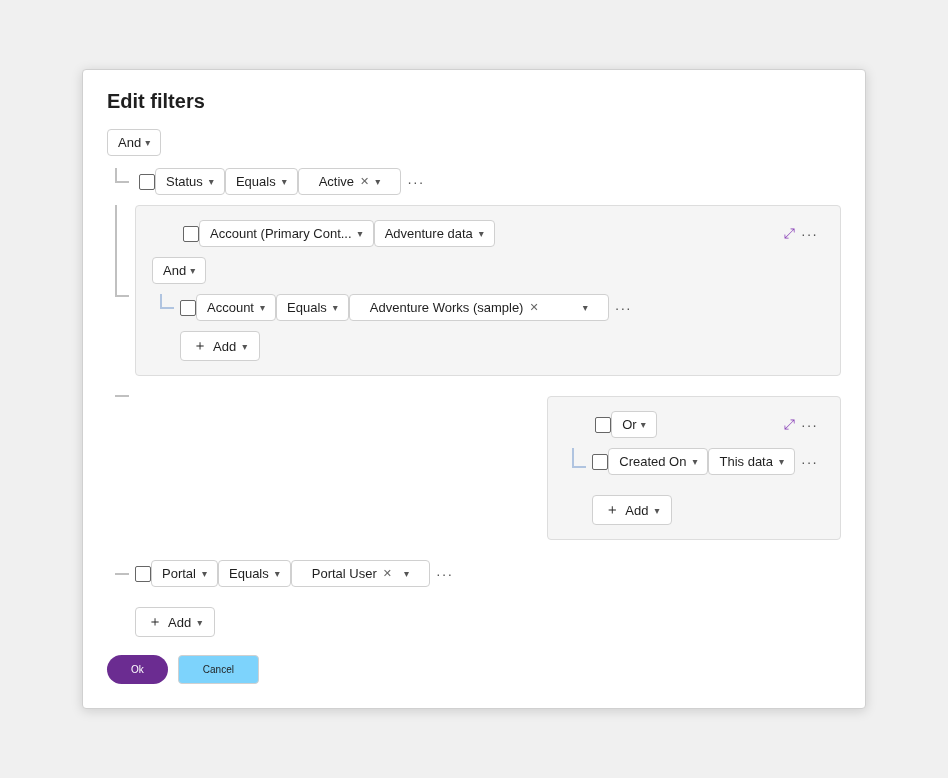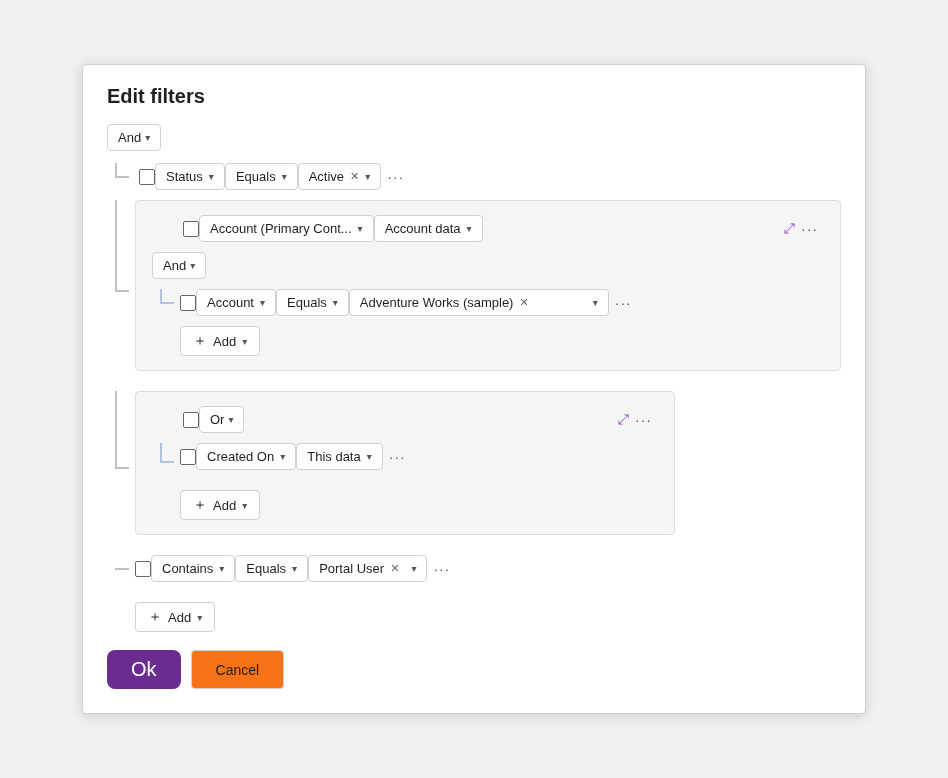--- a/index.html
+++ b/index.html
@@ -50,21 +50,21 @@
       color: #1f1f1f;
       gap: 6px;
       white-space: nowrap;
     }
     .chevron { font-size: 10px; color: #555; }
     .tag-btn {
       display: inline-flex;
       align-items: center;
       border: 1px solid #d0d0d0;
       border-radius: 4px;
-      padding: 5px 10px;
+      padding: 5px 20px;
       background: #fff;
       cursor: pointer;
       font-size: 13px;
       color: #1f1f1f;
       gap: 6px;
     }
     .tag-close {
       font-size: 11px;
       color: #666;
       cursor: pointer;
@@ -140,33 +140,33 @@
     
     .footer {
       display: flex;
       gap: 10px;
       margin-top: 18px;
     }
     .btn-ok {
       background: #6b2c91;
       color: #fff;
       border: none;
-      border-radius: 8px;
+      border-radius: 16px;
       padding: 8px 24px;
-      font-size: 20px;
+      font-size: 10px;
       cursor: pointer;
       font-weight: 500;
     }
     .btn-cancel {
-      background: #f97316;
+      background: #7dd3fc;
       color: #1f1f1f;
       border: 1px solid #d0d0d0;
       border-radius: 4px;
       padding: 8px 24px;
-      font-size: 14px;
+      font-size: 10px;
       cursor: pointer;
     }
     
     .collapse-icon {
       color: #8b44b8;
       font-size: 14px;
       cursor: pointer;
       margin-left: auto;
     }
     
@@ -229,21 +229,21 @@
     </div>
     <div class="group-box">
       
       <div class="group-header">
         <div class="checkbox"></div>
         <button class="dropdown-btn">
           <span>Account (Primary Cont...</span>
           <span class="chevron">▾</span>
         </button>
         <button class="dropdown-btn">
-          <span>Account data</span>
+          <span>Adventure data</span>
           <span class="chevron">▾</span>
         </button>
         <span style="margin-left:auto;" class="collapse-icon">⤢</span>
         <span class="more-btn">···</span>
       </div>
 
       
       <div style="margin-left:0; margin-bottom:10px; display:flex; align-items:center; gap:4px;">
         <button class="and-btn" style="margin-bottom:0;">
           <span>And</span>
@@ -279,21 +279,21 @@
       
       <button class="add-btn" style="margin-left:28px;">
         <span class="add-icon">＋</span>
         <span>Add</span>
         <span class="chevron">▾</span>
       </button>
     </div>
   </div>
 
   
-  <div class="main-section" style="align-items:flex-end;">
+  <div class="main-section" style="align-items:flex-end;flex-direction:column;">
     <div style="width:28px; position:relative; align-self:stretch;">
       <div style="width:2px; background:#c0c0c0; position:absolute; left:8px; top:0; bottom:50%;"></div>
       <div style="width:14px; height:2px; background:#c0c0c0; position:absolute; left:8px; top:50%; transform:translateY(-50%);"></div>
     </div>
     <div class="group-box" style="max-width:540px;">
       
       <div class="group-header">
         <div class="checkbox"></div>
         <button class="and-btn" style="margin-bottom:0;">
           <span>Or</span>
@@ -334,21 +334,21 @@
 
   
   <div class="main-section">
     <div style="width:28px; position:relative; align-self:stretch;">
       <div style="width:2px; background:#c0c0c0; position:absolute; left:8px; top:0; bottom:50%; opacity:0;"></div>
       <div style="width:14px; height:2px; background:#c0c0c0; position:absolute; left:8px; top:50%; transform:translateY(-50%);"></div>
     </div>
     <div class="filter-row" style="flex:1; margin-bottom:0;">
       <div class="checkbox"></div>
       <button class="dropdown-btn">
-        <span>Contains</span>
+        <span>Portal</span>
         <span class="chevron">▾</span>
       </button>
       <button class="dropdown-btn">
         <span>Equals</span>
         <span class="chevron">▾</span>
       </button>
       <div class="tag-btn">
         <span>Portal User</span>
         <span class="tag-close">✕</span>
         <span style="margin-left:6px;" class="tag-chevron">▾</span>

